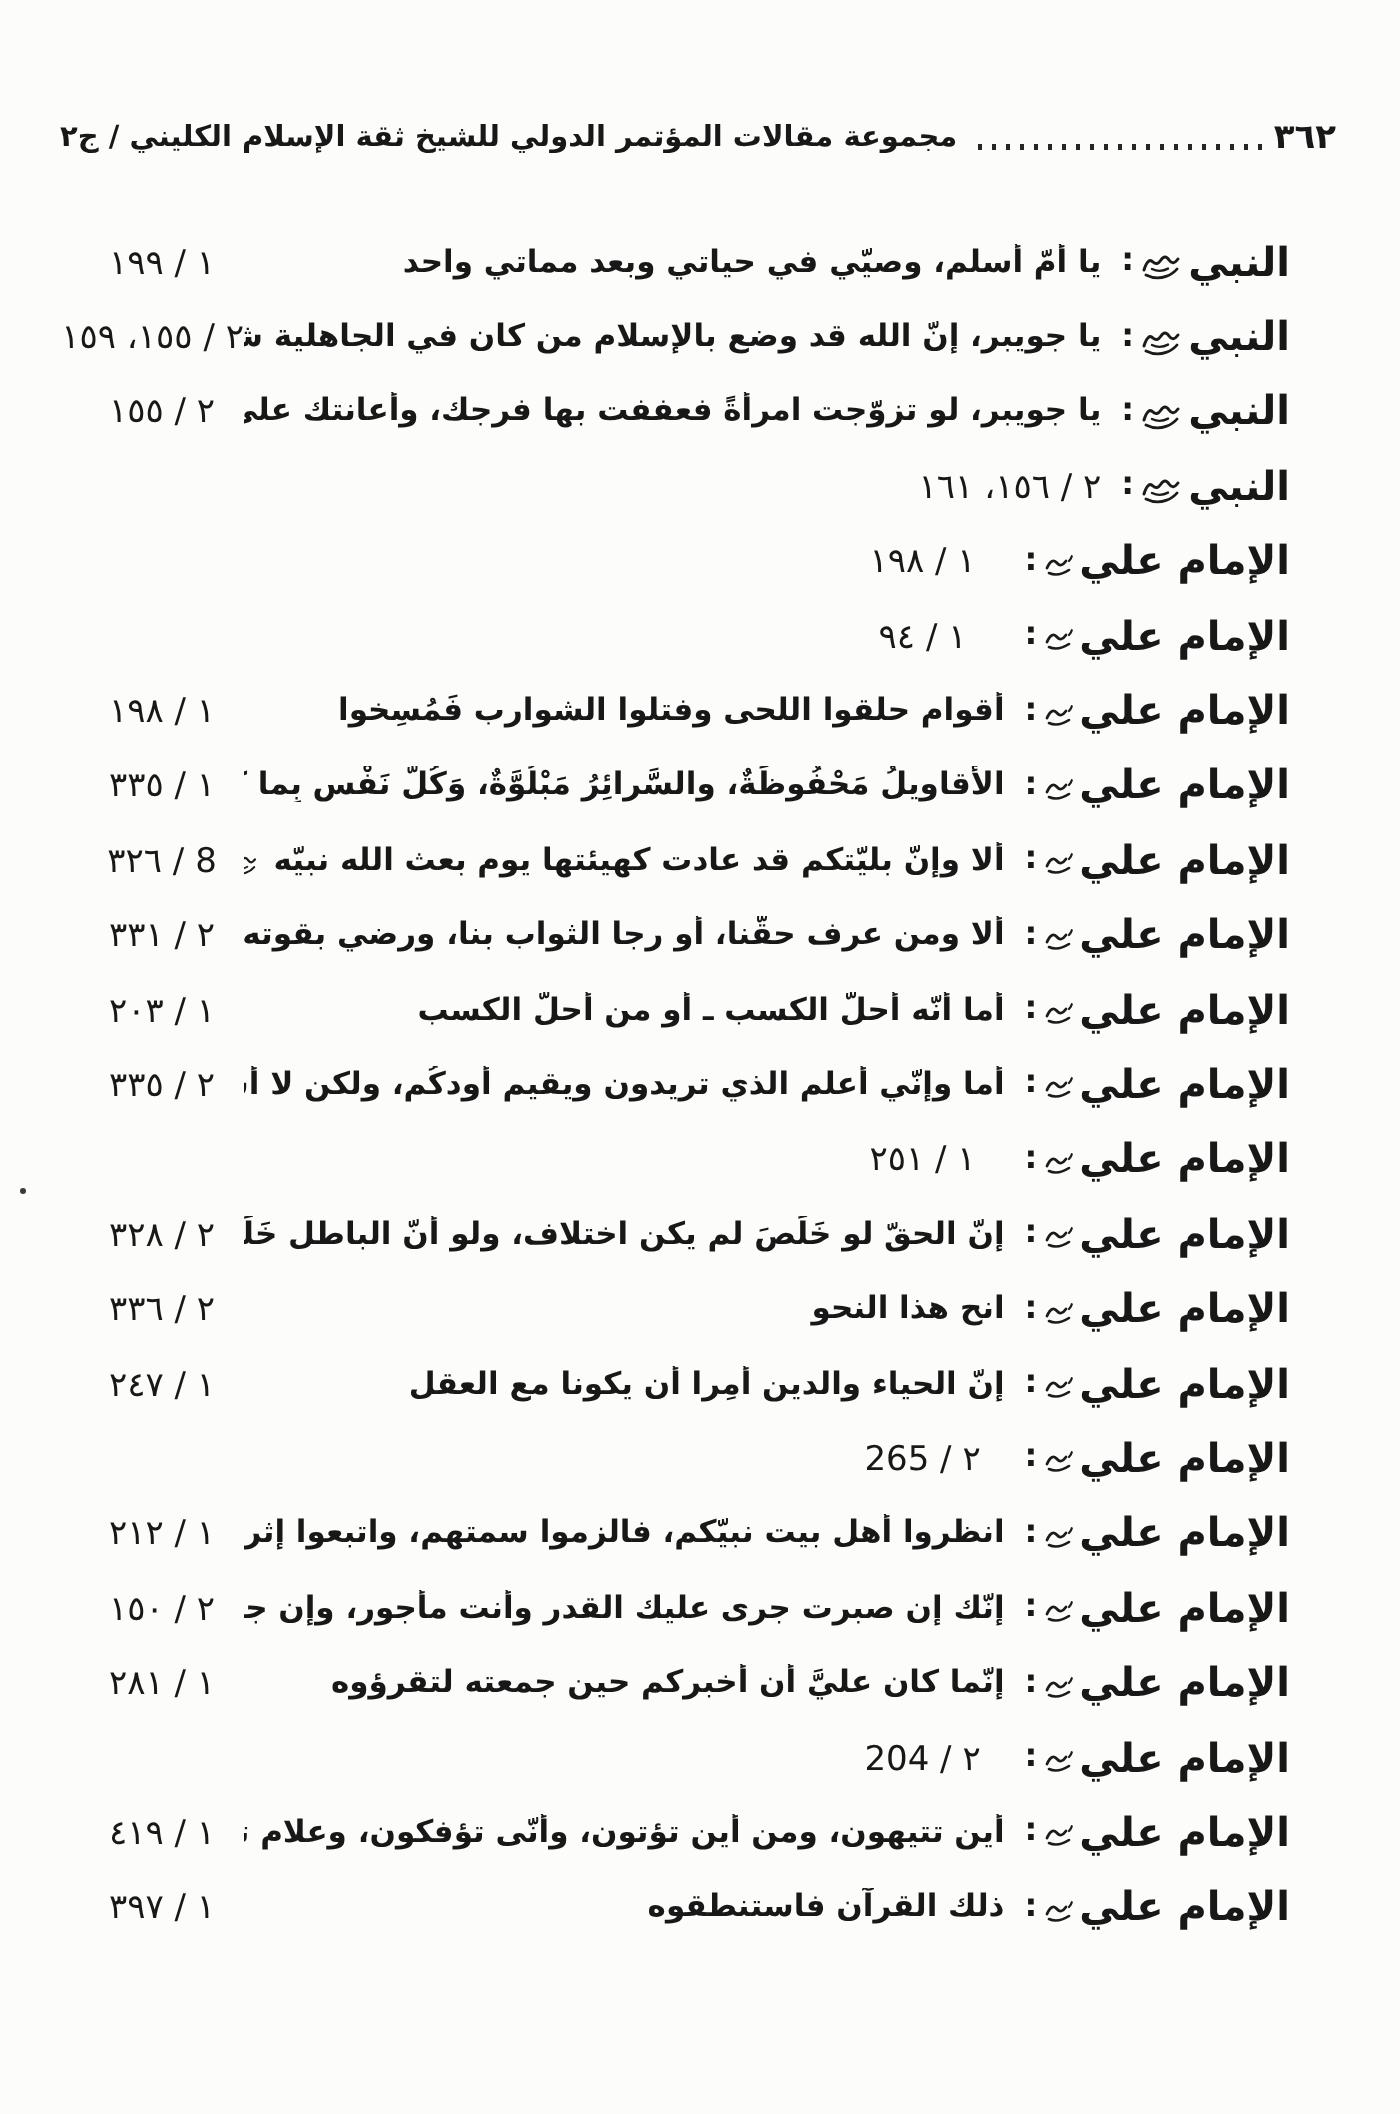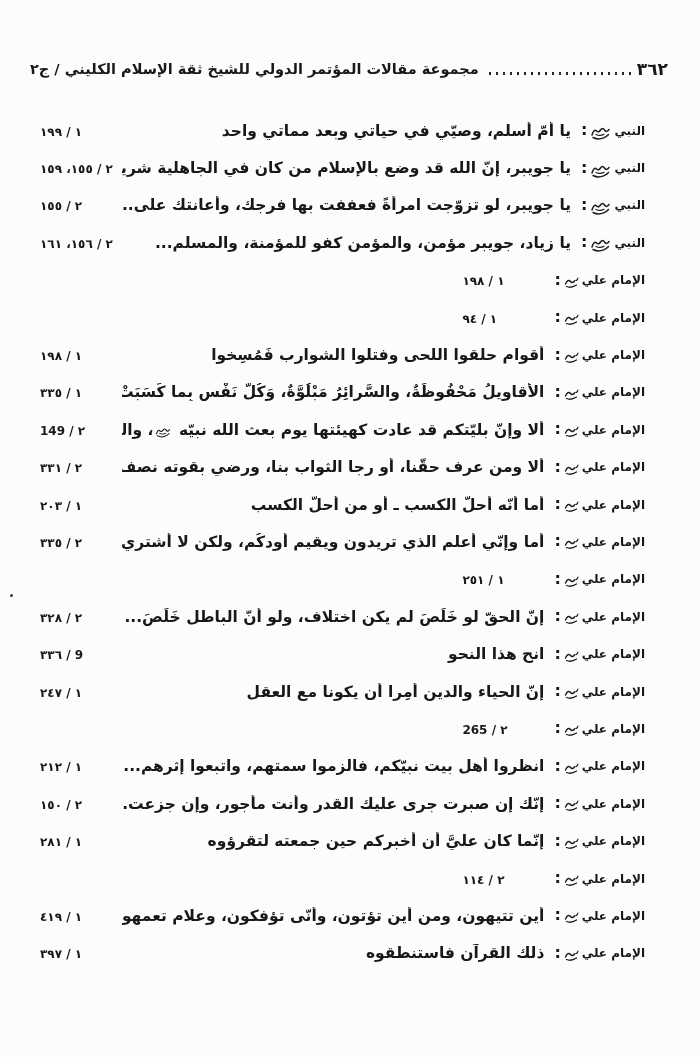--- a/index.html
+++ b/index.html
@@ -20,31 +20,31 @@
     background-image:repeating-linear-gradient(to left,#262626 0 2.2px,transparent 2.2px 7px);
   }
   .title{font-size:14.5px;white-space:nowrap;}
   
   .entries{position:absolute;top:112px;right:55px;left:40px;}
   .row{display:flex;direction:rtl;align-items:center;height:37.4px;}
   .label{
     display:inline-flex;direction:rtl;align-items:center;gap:3px;
     white-space:nowrap;font-weight:700;font-size:16px;margin-left:10px;
   }
-  .speaker{font-size:12px;}
+  .speaker{font-size:20px;}
   .colon{font-size:16px;position:relative;top:-1px;}
   .seal-wrap{display:inline-flex;align-items:center;position:relative;top:2px;}
   .quote{
     flex:1;min-width:0;white-space:nowrap;overflow:hidden;
     font-weight:700;font-size:15.5px;
   }
   .quote .seal-wrap{top:3px;margin:0 2px;}
   .ref{
-    width:82px;flex:none;direction:rtl;text-align:left;white-space:nowrap;
-    font-weight:700;font-size:12px;padding-top:2px;
+    width:82px;flex:none;direction:rtl;text-align:center;white-space:nowrap;
+    font-weight:400;font-size:17px;padding-top:2px;
   }
   .speck{
     position:absolute;left:10px;top:594px;width:3px;height:3px;
     background:#3a3a3a;border-radius:50%;
   }
 </style>
 </head>
 <body>
 
 <div class="page">
@@ -109,21 +109,20 @@
       <span class="speaker">النبي</span>
       <span class="seal-wrap">
             <svg class="seal-svg" width="21" height="15" viewBox="0 0 21 15" aria-hidden="true">
               <path d="M2 10 Q4 3.5 6.5 6 Q8.5 8 10.5 5 Q12.5 2 14.5 5 Q16.5 8 19 4.5" fill="none" stroke="#1b1b1b" stroke-width="1.5" stroke-linecap="round"></path>
               <path d="M3 12.5 Q8 15 13 13.2 Q16.5 12 18.5 9.5" fill="none" stroke="#1b1b1b" stroke-width="1.4" stroke-linecap="round"></path>
               <path d="M6 9.5 Q10 11.5 14 9.3" fill="none" stroke="#1b1b1b" stroke-width="1.2" stroke-linecap="round"></path>
             </svg>
           </span>
       <span class="colon">:</span>
     </span>
-    <span class="quote">يا زياد، جويبر مؤمن، والمؤمن كفو للمؤمنة، والمسلم...</span>
     <span class="ref">٢ / ١٥٦، ١٦١</span>
   </div>
 
   <div class="row">
     <span class="label">
       <span class="speaker">الإمام علي</span>
       <span class="seal-wrap">
             <svg class="seal-svg" width="15" height="13" viewBox="0 0 15 13" aria-hidden="true">
               <path d="M1.5 8 Q4 2.5 6.5 5.5 Q8.5 8 11 4.5" fill="none" stroke="#1b1b1b" stroke-width="1.4" stroke-linecap="round"></path>
               <path d="M2.5 10.5 Q7 12.5 12.5 9" fill="none" stroke="#1b1b1b" stroke-width="1.3" stroke-linecap="round"></path>
@@ -194,21 +193,21 @@
           </span>
       <span class="colon">:</span>
     </span>
     <span class="quote">ألا وإنّ بليّتكم قد عادت كهيئتها يوم بعث الله نبيّه <span class="seal-wrap">
             <svg class="seal-svg" width="16" height="12" viewBox="0 0 21 15" aria-hidden="true">
               <path d="M2 10 Q4 3.5 6.5 6 Q8.5 8 10.5 5 Q12.5 2 14.5 5 Q16.5 8 19 4.5" fill="none" stroke="#1b1b1b" stroke-width="1.5" stroke-linecap="round"></path>
               <path d="M3 12.5 Q8 15 13 13.2 Q16.5 12 18.5 9.5" fill="none" stroke="#1b1b1b" stroke-width="1.4" stroke-linecap="round"></path>
               <path d="M6 9.5 Q10 11.5 14 9.3" fill="none" stroke="#1b1b1b" stroke-width="1.2" stroke-linecap="round"></path>
             </svg>
           </span>، والذي...</span>
-    <span class="ref">٢ / 149</span>
+    <span class="ref">8 / ٣٢٦</span>
   </div>
 
   <div class="row">
     <span class="label">
       <span class="speaker">الإمام علي</span>
       <span class="seal-wrap">
             <svg class="seal-svg" width="15" height="13" viewBox="0 0 15 13" aria-hidden="true">
               <path d="M1.5 8 Q4 2.5 6.5 5.5 Q8.5 8 11 4.5" fill="none" stroke="#1b1b1b" stroke-width="1.4" stroke-linecap="round"></path>
               <path d="M2.5 10.5 Q7 12.5 12.5 9" fill="none" stroke="#1b1b1b" stroke-width="1.3" stroke-linecap="round"></path>
               <path d="M12.5 4.5 Q13.6 3.4 13.9 2.1" fill="none" stroke="#1b1b1b" stroke-width="1.1" stroke-linecap="round"></path>
@@ -289,21 +288,21 @@
       <span class="seal-wrap">
             <svg class="seal-svg" width="15" height="13" viewBox="0 0 15 13" aria-hidden="true">
               <path d="M1.5 8 Q4 2.5 6.5 5.5 Q8.5 8 11 4.5" fill="none" stroke="#1b1b1b" stroke-width="1.4" stroke-linecap="round"></path>
               <path d="M2.5 10.5 Q7 12.5 12.5 9" fill="none" stroke="#1b1b1b" stroke-width="1.3" stroke-linecap="round"></path>
               <path d="M12.5 4.5 Q13.6 3.4 13.9 2.1" fill="none" stroke="#1b1b1b" stroke-width="1.1" stroke-linecap="round"></path>
             </svg>
           </span>
       <span class="colon">:</span>
     </span>
     <span class="quote">انح هذا النحو</span>
-    <span class="ref">9 / ٣٣٦</span>
+    <span class="ref">٢ / ٣٣٦</span>
   </div>
 
   <div class="row">
     <span class="label">
       <span class="speaker">الإمام علي</span>
       <span class="seal-wrap">
             <svg class="seal-svg" width="15" height="13" viewBox="0 0 15 13" aria-hidden="true">
               <path d="M1.5 8 Q4 2.5 6.5 5.5 Q8.5 8 11 4.5" fill="none" stroke="#1b1b1b" stroke-width="1.4" stroke-linecap="round"></path>
               <path d="M2.5 10.5 Q7 12.5 12.5 9" fill="none" stroke="#1b1b1b" stroke-width="1.3" stroke-linecap="round"></path>
               <path d="M12.5 4.5 Q13.6 3.4 13.9 2.1" fill="none" stroke="#1b1b1b" stroke-width="1.1" stroke-linecap="round"></path>
@@ -383,21 +382,21 @@
       <span class="speaker">الإمام علي</span>
       <span class="seal-wrap">
             <svg class="seal-svg" width="15" height="13" viewBox="0 0 15 13" aria-hidden="true">
               <path d="M1.5 8 Q4 2.5 6.5 5.5 Q8.5 8 11 4.5" fill="none" stroke="#1b1b1b" stroke-width="1.4" stroke-linecap="round"></path>
               <path d="M2.5 10.5 Q7 12.5 12.5 9" fill="none" stroke="#1b1b1b" stroke-width="1.3" stroke-linecap="round"></path>
               <path d="M12.5 4.5 Q13.6 3.4 13.9 2.1" fill="none" stroke="#1b1b1b" stroke-width="1.1" stroke-linecap="round"></path>
             </svg>
           </span>
       <span class="colon">:</span>
     </span>
-    <span class="ref">٢ / ١١٤</span>
+    <span class="ref">٢ / 204</span>
   </div>
 
   <div class="row">
     <span class="label">
       <span class="speaker">الإمام علي</span>
       <span class="seal-wrap">
             <svg class="seal-svg" width="15" height="13" viewBox="0 0 15 13" aria-hidden="true">
               <path d="M1.5 8 Q4 2.5 6.5 5.5 Q8.5 8 11 4.5" fill="none" stroke="#1b1b1b" stroke-width="1.4" stroke-linecap="round"></path>
               <path d="M2.5 10.5 Q7 12.5 12.5 9" fill="none" stroke="#1b1b1b" stroke-width="1.3" stroke-linecap="round"></path>
               <path d="M12.5 4.5 Q13.6 3.4 13.9 2.1" fill="none" stroke="#1b1b1b" stroke-width="1.1" stroke-linecap="round"></path>

